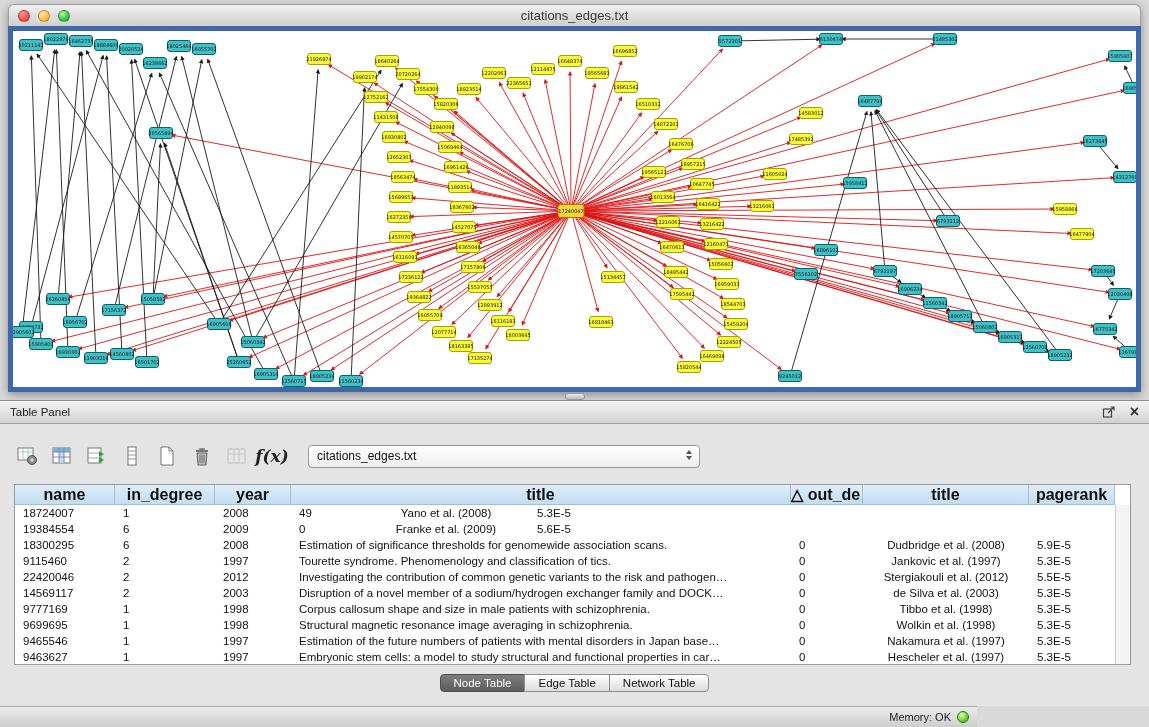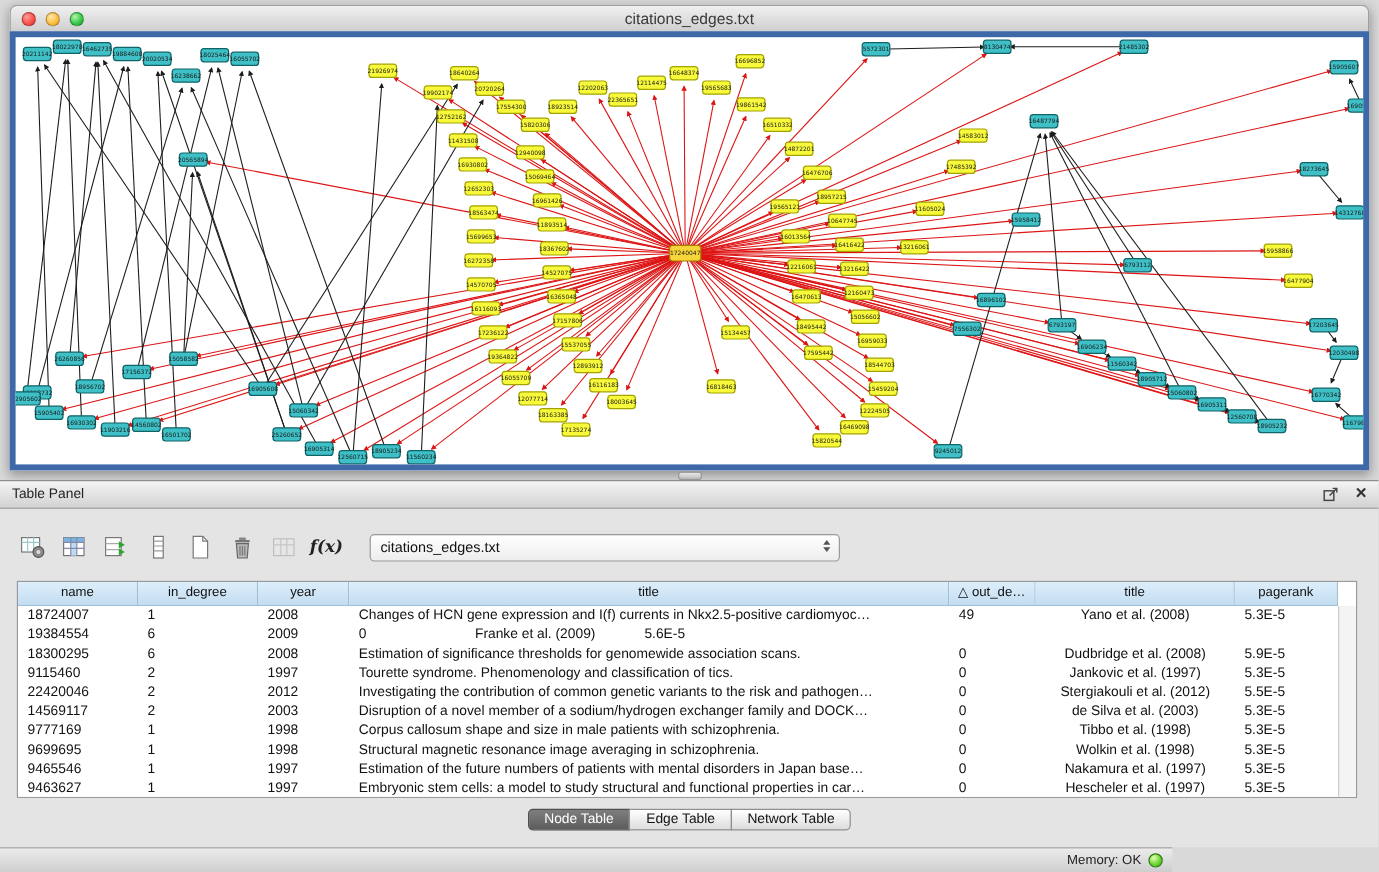--- a/index.html
+++ b/index.html
@@ -33,34 +33,34 @@
     border-top:1px solid #8d8d8d; border-bottom:1px solid #9c9c9c;
     display:flex; align-items:center; padding:0 10px; }
   .panel-title { font-size:11.5px; color:#222; }
   .panel-header-right { margin-left:auto; display:flex; align-items:center; gap:14px; }
   .float-btn { cursor:default; line-height:0; }
   .close-btn { font-size:16px; font-weight:bold; color:#333; line-height:14px; }
 
   .toolbar { position:absolute; left:14px; top:38px; height:36px; display:flex; align-items:center; gap:9px; }
   .tb-icon { width:26px; height:26px; display:flex; align-items:center; justify-content:center; }
   .tb-icon.disabled { opacity:.4; }
-  .fx-label { font-family:"DejaVu Serif", serif; font-style:italic; font-weight:bold; font-size:14px; color:#222; }
+  .fx-label { font-family:"DejaVu Serif", serif; font-style:italic; font-weight:bold; font-size:17px; color:#222; }
   .combo { margin-left:14px; width:392px; height:23px; border:1px solid #9b9b9b; border-radius:4px;
     background:linear-gradient(#ffffff,#ededed); display:flex; align-items:center; padding:0 8px;
     font-size:12px; color:#111; position:relative; }
   .combo-arrows { position:absolute; right:7px; top:4px; display:flex; flex-direction:column; gap:2px; }
   .tri-up { width:0; height:0; border-left:3.5px solid transparent; border-right:3.5px solid transparent; border-bottom:4.5px solid #555; }
   .tri-down { width:0; height:0; border-left:3.5px solid transparent; border-right:3.5px solid transparent; border-top:4.5px solid #555; }
 
   .table-wrap { position:absolute; left:14px; top:84px; width:1117px; height:181px;
     border:1px solid #9a9a9a; background:#fff; overflow:hidden; }
   .thead { display:flex; height:20px; }
   .hcell { background:linear-gradient(#ddeefb,#c3ddf1); border-right:1px solid #9fc0d8; border-bottom:1px solid #9fc0d8;
-    font-size:11px; color:#111; text-align:center; line-height:19px;
-    white-space:nowrap; overflow:hidden; }
+    font-size:16px; color:#111; text-align:center; line-height:19px;
+    white-space:nowrap; overflow:hidden;font-weight:bold; }
   .tbody { position:relative; }
   .trow { display:flex; height:16px; background:#fff; }
   .cell { font-size:11.5px; color:#111; line-height:16px; padding-left:8px;
     white-space:nowrap; overflow:hidden; text-overflow:ellipsis; }
   .c0 { width:100px; } .c1 { width:100px; } .c2 { width:76px; }
   .c3 { width:500px; } .c4 { width:72px; } .c5 { width:166px; text-align:center; padding-left:0; }
   .c6 { width:86px; }
   .vscroll { position:absolute; right:0; top:20px; bottom:0; width:15px;
     background:#f4f4f4; border-left:1px solid #cdcdcd; }
 
@@ -838,21 +838,20 @@
         <div class="hcell c3">title</div>
         <div class="hcell c4">△ out_de…</div>
         <div class="hcell c5">title</div>
         <div class="hcell c6">pagerank</div>
       </div>
       <div class="tbody">
           <div class="trow">
             <div class="cell c0">18724007</div>
             <div class="cell c1">1</div>
             <div class="cell c2">2008</div>
-            <div class="cell c3">Changes of HCN gene expression and I(f) currents in Nkx2.5-positive cardiomyoc…</div>
             <div class="cell c4">49</div>
             <div class="cell c5">Yano et al. (2008)</div>
             <div class="cell c6">5.3E-5</div>
           </div>
           <div class="trow">
             <div class="cell c0">19384554</div>
             <div class="cell c1">6</div>
             <div class="cell c2">2009</div>
             <div class="cell c4">0</div>
             <div class="cell c5">Franke et al. (2009)</div>

